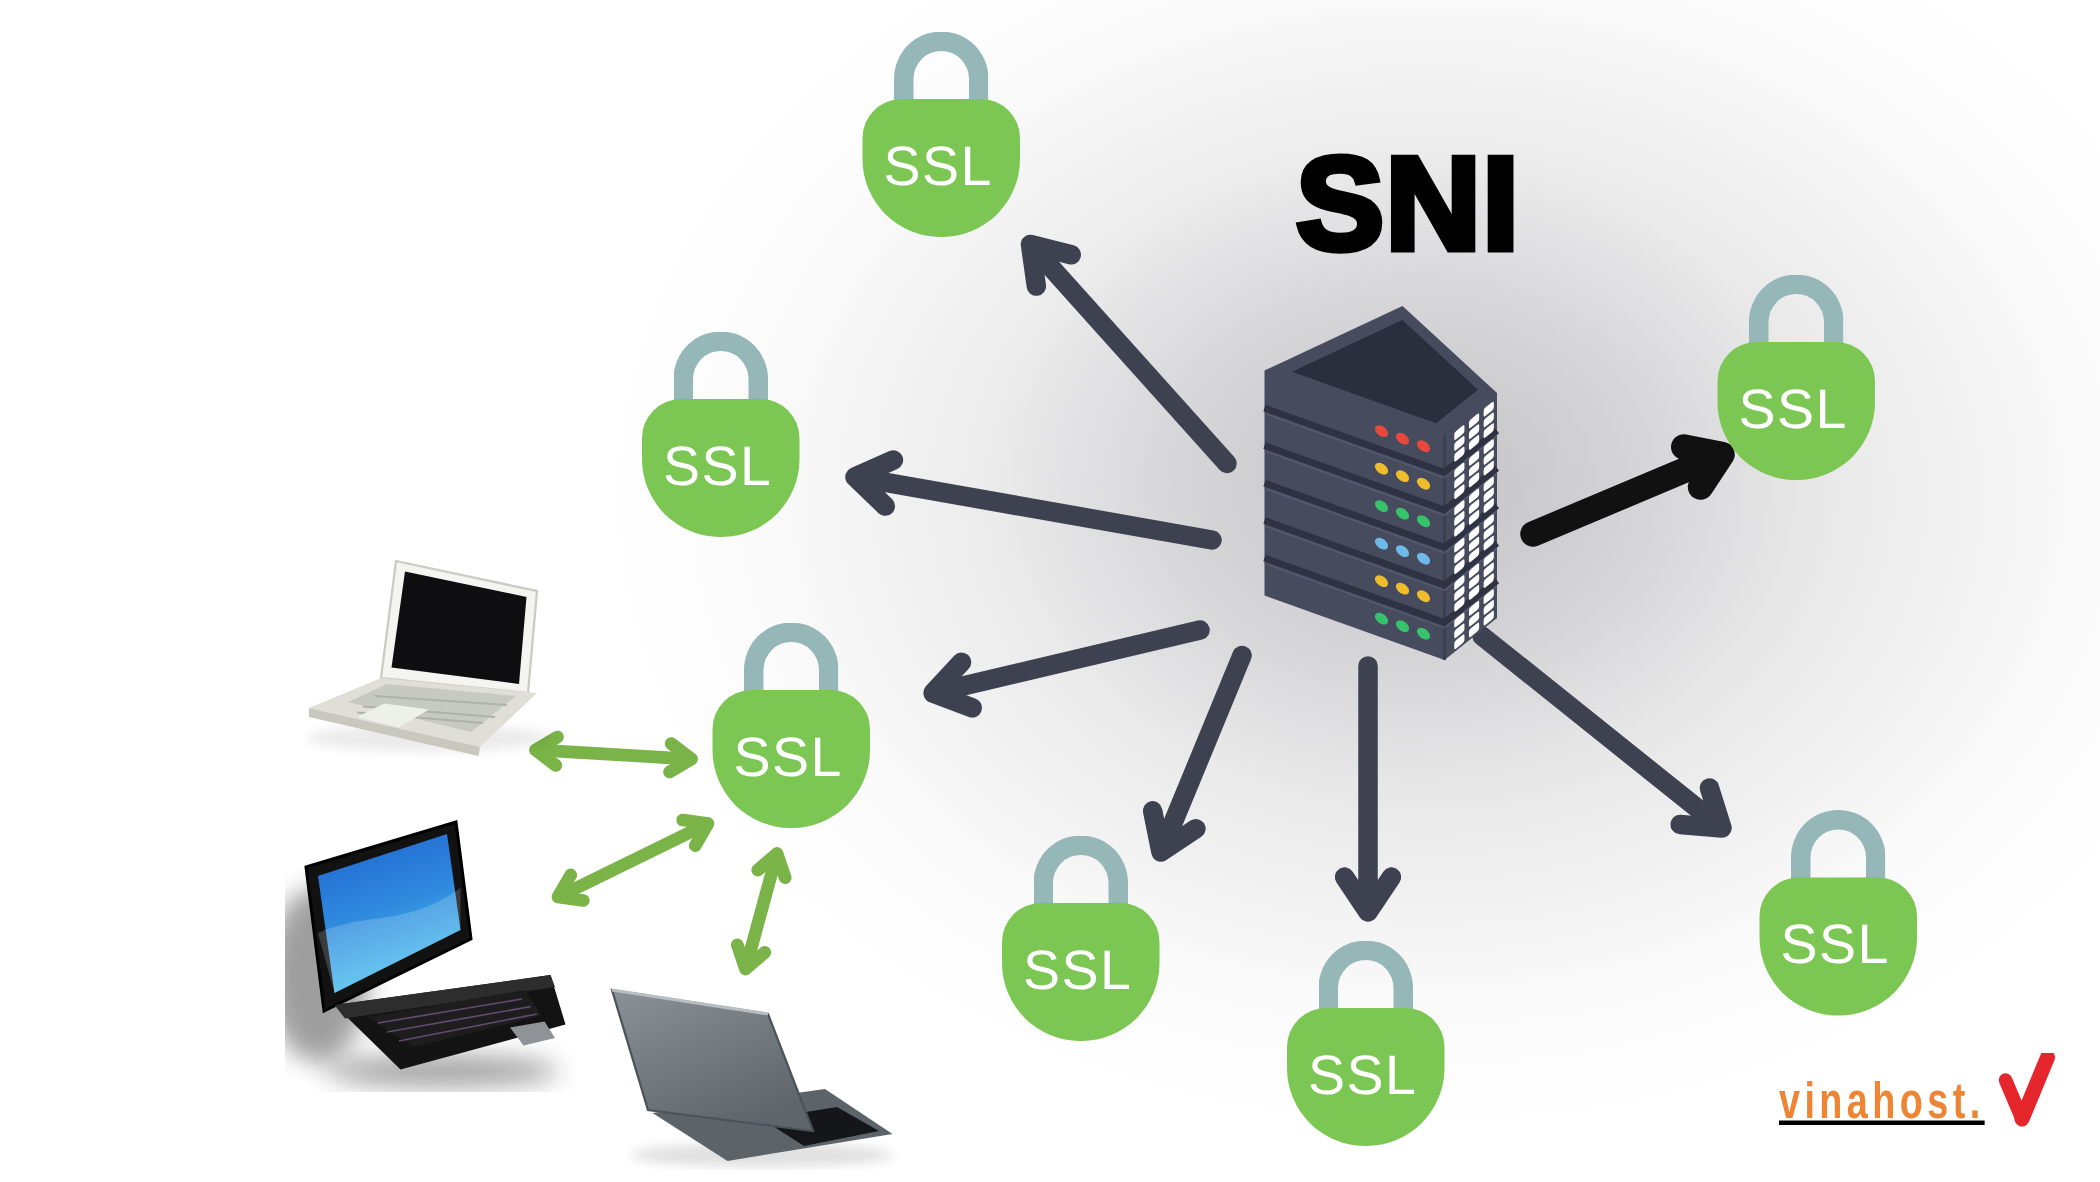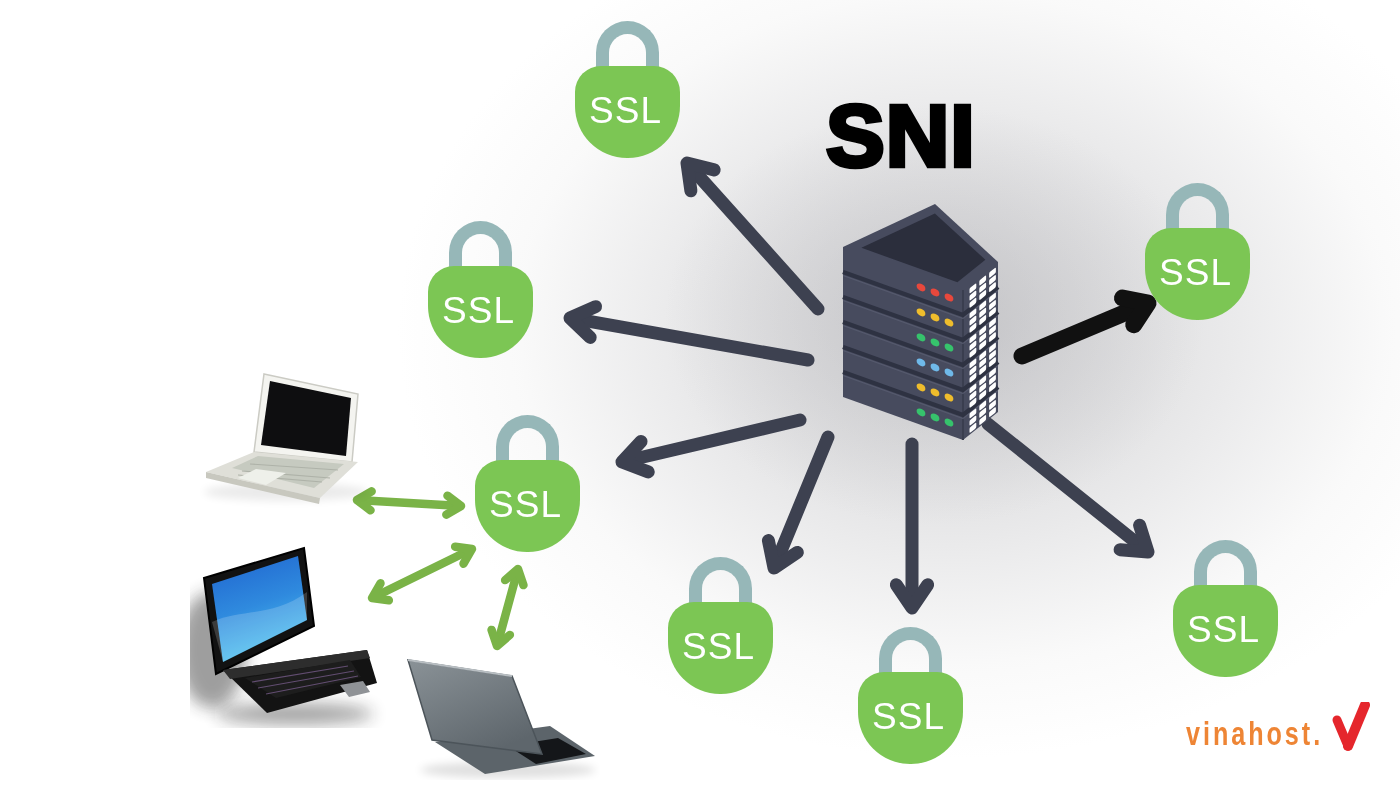--- a/index.html
+++ b/index.html
@@ -5,33 +5,33 @@
   html,body{margin:0;padding:0;background:#fff;}
   .canvas{position:relative;width:1400px;height:788px;background:#ffffff;overflow:hidden;
           font-family:"Liberation Sans", sans-serif;}
   .glow1{position:absolute;inset:0;
     background:radial-gradient(ellipse 660px 510px at 952px 330px,
       rgba(196,196,198,0.80) 0%, rgba(214,214,216,0.55) 40%,
       rgba(238,238,238,0.32) 66%, rgba(255,255,255,0) 84%);}
   .glow2{position:absolute;inset:0;
     background:radial-gradient(ellipse 360px 280px at 935px 315px,
       rgba(183,183,188,0.50) 0%, rgba(255,255,255,0) 75%);}
-  .title{position:absolute;left:826px;top:92px;font-size:88px;font-weight:bold;
+  .title{position:absolute;left:864px;top:92px;font-size:88px;font-weight:bold;
          color:#000;-webkit-text-stroke:4.5px #000;letter-spacing:1px;line-height:1;}
   #arrow-layer{position:absolute;left:0;top:0;width:1400px;height:788px;z-index:2;}
   .art{position:absolute;z-index:3;}
   #locks{position:absolute;inset:0;z-index:4;}
   .lock{position:absolute;width:105px;height:137px;}
   .shackle{position:absolute;left:21px;top:0;width:63px;height:60px;box-sizing:border-box;
            border:13px solid var(--shackle);border-bottom:none;border-radius:32px 32px 0 0;}
   .lock-body{position:absolute;left:0;top:45px;width:105px;height:92px;background:var(--green);
              border-radius:26px 26px 52px 52px;display:flex;align-items:center;justify-content:center;}
   .lock-label{font-weight:normal;font-size:37px;line-height:1;color:#fff;letter-spacing:1px;
               transform:translate(-2px,-2px);}
-  .logo{position:absolute;left:1186px;top:702px;z-index:5;display:flex;align-items:center;}
+  .logo{position:absolute;left:1186px;top:702px;z-index:5;display:flex;align-items:flex-end;text-decoration:underline;}
   .logo-text{font-size:34px;font-weight:bold;letter-spacing:4px;color:var(--brand);
              transform:scaleX(0.74);transform-origin:left top;margin-top:10px;}
   .logo svg{margin-left:-40px;}
 </style>
 </head>
 <body>
 
 <div class="canvas" style="--green: #7cc654; --shackle: #96b7b8; --brand: #ee8535;">
 
   <div class="glow1"></div>

